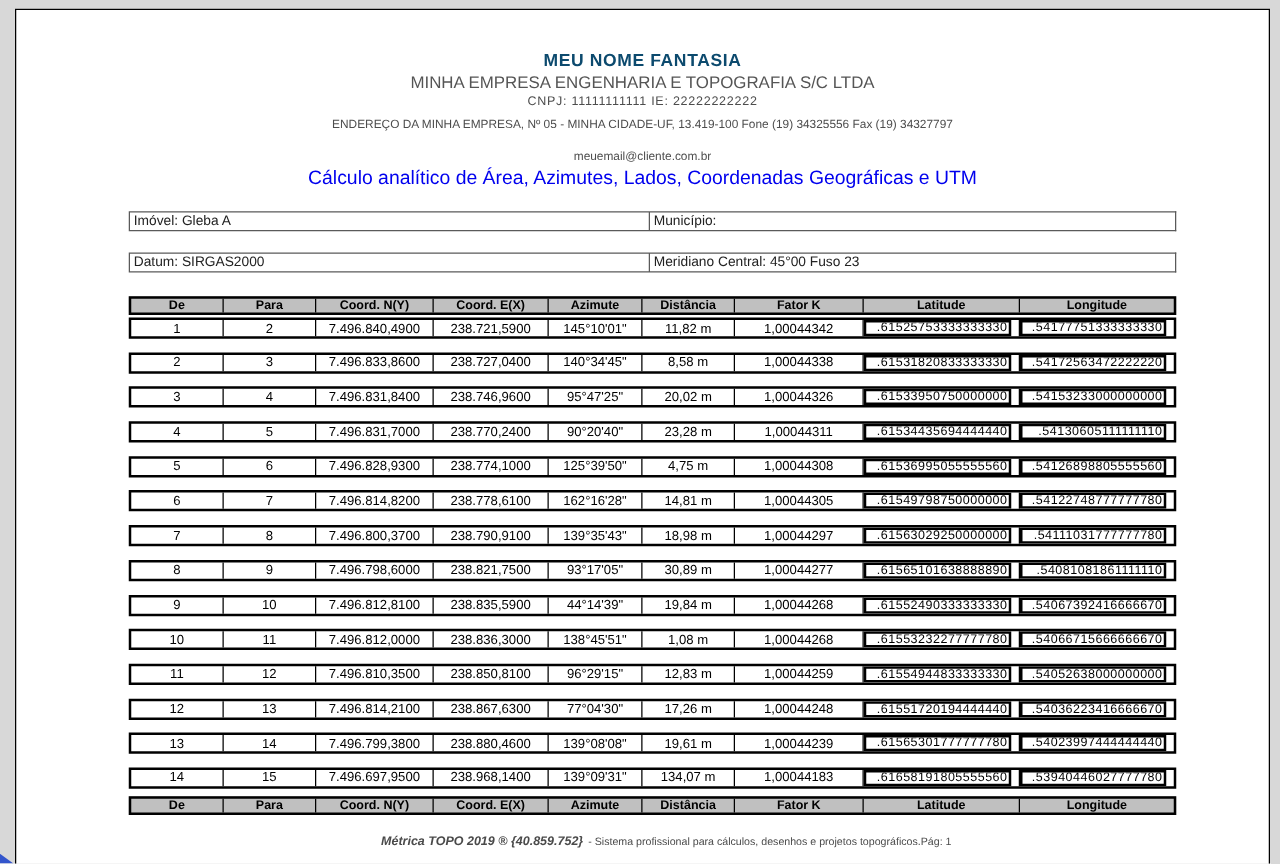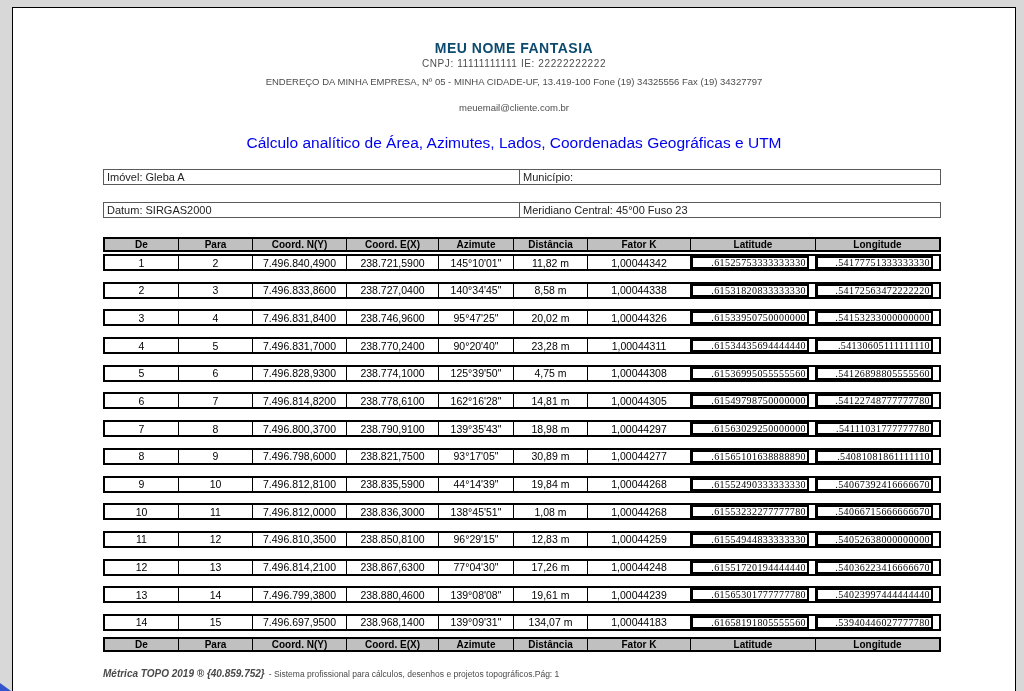--- a/index.html
+++ b/index.html
@@ -39,38 +39,39 @@
   .hrow.bottom{margin-top:6px;}
   .th{display:flex;align-items:center;justify-content:center;font-size:10px;font-weight:bold;color:#000;
       border-left:1px solid #000;overflow:hidden;white-space:nowrap;}
   .th:first-child{border-left:none;}
   .td{display:flex;align-items:center;justify-content:center;font-size:10.5px;color:#000;
       border-left:1px solid #000;overflow:hidden;white-space:nowrap;}
   .td:first-child{border-left:none;}
   .td.inset-cell{justify-content:flex-start;}
   .inset{flex:1;height:100%;box-sizing:border-box;border:2px solid #000;margin-right:6px;
          display:flex;align-items:center;justify-content:flex-end;
-         font-size:10px;letter-spacing:0.4px;line-height:9px;overflow:hidden;white-space:nowrap;padding-right:1px;font-family:Liberation Serif, serif;}
-
-  
-  .footer{position:absolute;left:90px;top:655px;width:860px;white-space:nowrap;color:#4a4a4a;}
+         font-size:10px;letter-spacing:0.4px;line-height:9px;overflow:hidden;white-space:nowrap;padding-right:1px;}
+
+  
+  .footer{position:absolute;left:90px;top:655px;width:860px;white-space:nowrap;color:#4a4a4a;text-align:center;}
   .footer .brand{font-size:10px;font-weight:bold;font-style:italic;}
   .footer .rest{font-size:8.5px;margin-left:4px;}
 
   .corner-artifact{position:absolute;left:0;bottom:0;width:11px;height:8px;background:#3355cc;
                    clip-path:polygon(0 0,0 100%,100% 100%);}
 </style>
 </head>
 <body>
 
 <div class="canvas">
   <div class="page">
 
     <div class="company">
       <div class="name">MEU NOME FANTASIA</div>
+      <div class="sub">MINHA EMPRESA ENGENHARIA E TOPOGRAFIA S/C LTDA</div>
       <div class="cnpj">CNPJ: 11111111111   IE: 22222222222</div>
       <div class="addr">ENDEREÇO DA MINHA EMPRESA, Nº 05 - MINHA CIDADE-UF, 13.419-100  Fone (19) 34325556  Fax (19) 34327797</div>
       <div class="email">meuemail@cliente.com.br</div>
     </div>
 
     <div class="doc-title">Cálculo analítico de Área, Azimutes, Lados, Coordenadas Geográficas e UTM</div>
 
     <div class="fieldrow r1">
       <div class="fieldbox left">Imóvel: Gleba A</div>
       <div class="fieldbox right">Município:</div>

